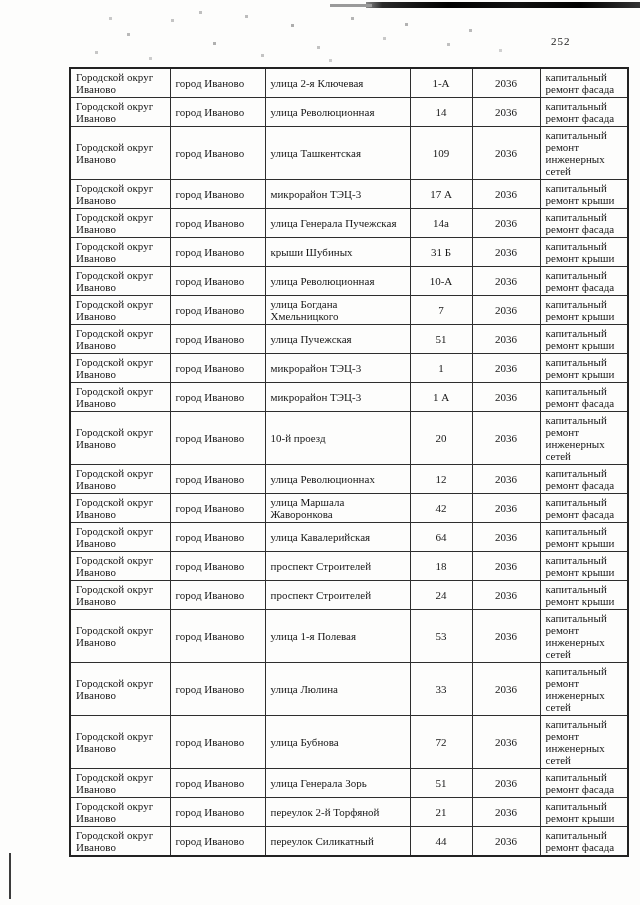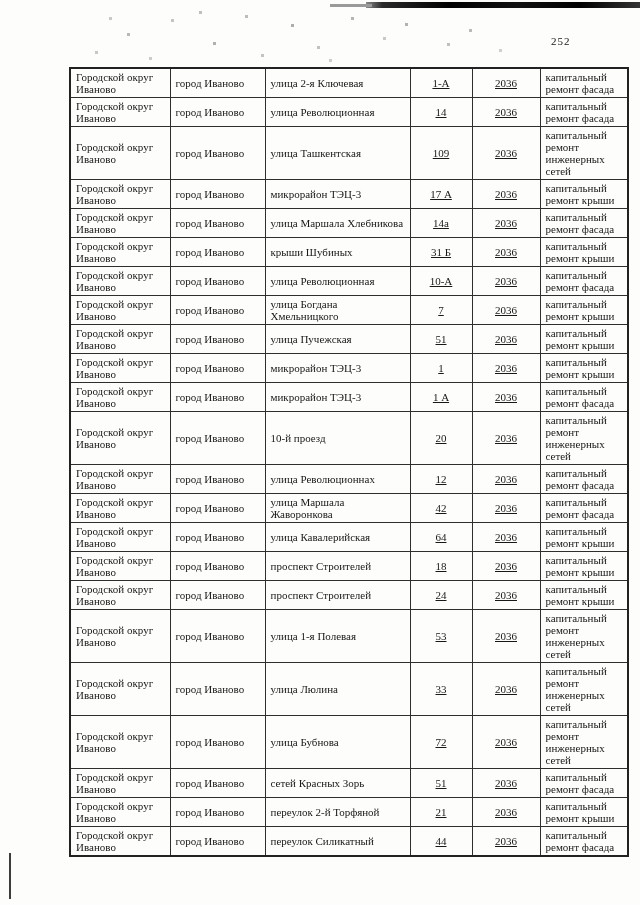--- a/index.html
+++ b/index.html
@@ -45,21 +45,21 @@
     font-size: 11px; line-height: 12px;
   }
   table.data-table td {
     border: 1.5px solid #2e2e2e;
     padding: 2px 5px;
     vertical-align: middle;
     color: #181818;
     overflow: hidden;
   }
   td.col-left   { text-align: left; }
-  td.col-center { text-align: center; padding: 2px 2px; text-decoration: underline; }
+  td.col-center { text-align: center; padding: 2px 2px; }
   table.data-table { border: 2px solid #222; }
 </style>
 </head>
 <body>
 
 <div class="page">
   <div class="scan-bar"></div>
   <div class="scan-bar-lead"></div>
   <div class="speckles"></div>
   <div class="scan-tick"></div>
@@ -104,21 +104,21 @@
           <td class="col-left">Городской округ Иваново</td>
           <td class="col-left">город Иваново</td>
           <td class="col-left">микрорайон ТЭЦ-3</td>
           <td class="col-center">17 А</td>
           <td class="col-center">2036</td>
           <td class="col-left">капитальный ремонт крыши</td>
         </tr>
         <tr>
           <td class="col-left">Городской округ Иваново</td>
           <td class="col-left">город Иваново</td>
-          <td class="col-left">улица Маршала Хлебникова</td>
+          <td class="col-left">улица Генерала Пучежская</td>
           <td class="col-center">14а</td>
           <td class="col-center">2036</td>
           <td class="col-left">капитальный ремонт фасада</td>
         </tr>
         <tr>
           <td class="col-left">Городской округ Иваново</td>
           <td class="col-left">город Иваново</td>
           <td class="col-left">крыши Шубиных</td>
           <td class="col-center">31 Б</td>
           <td class="col-center">2036</td>
@@ -232,21 +232,21 @@
           <td class="col-left">Городской округ Иваново</td>
           <td class="col-left">город Иваново</td>
           <td class="col-left">улица Бубнова</td>
           <td class="col-center">72</td>
           <td class="col-center">2036</td>
           <td class="col-left">капитальный ремонт инженерных сетей</td>
         </tr>
         <tr>
           <td class="col-left">Городской округ Иваново</td>
           <td class="col-left">город Иваново</td>
-          <td class="col-left">сетей Красных Зорь</td>
+          <td class="col-left">улица Генерала Зорь</td>
           <td class="col-center">51</td>
           <td class="col-center">2036</td>
           <td class="col-left">капитальный ремонт фасада</td>
         </tr>
         <tr>
           <td class="col-left">Городской округ Иваново</td>
           <td class="col-left">город Иваново</td>
           <td class="col-left">переулок 2-й Торфяной</td>
           <td class="col-center">21</td>
           <td class="col-center">2036</td>

